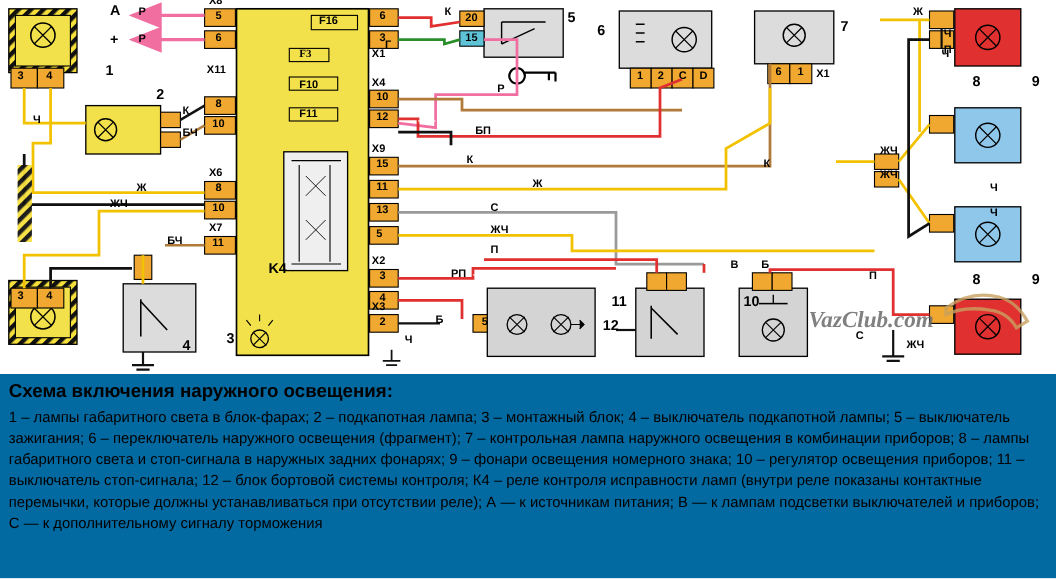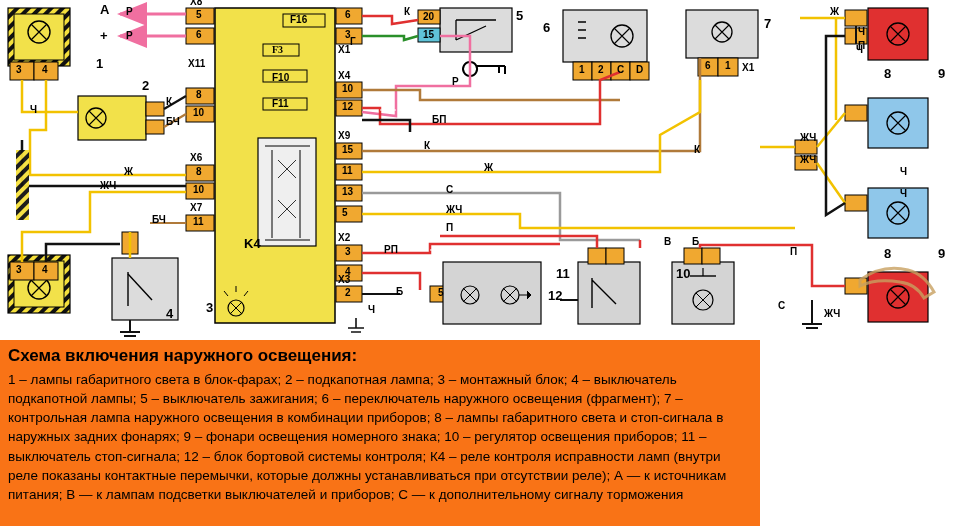--- a/index.html
+++ b/index.html
@@ -4,21 +4,21 @@
 <style>
   html,body{margin:0;padding:0;background:#fff;}
   body{width:960px;height:526px;font-family:"Liberation Sans",sans-serif;}
   #stage{position:relative;width:960px;height:526px;overflow:hidden;background:#fff;}
   #diagram{position:absolute;left:0;top:0;width:960px;height:340px;background:#fff;}
   svg{position:absolute;left:0;top:0;}
   .lbl{position:absolute;font-family:"Liberation Sans",sans-serif;font-weight:bold;color:#000;white-space:nowrap;}
   .num{font-size:13px;font-weight:bold;color:#000;}
   .wlab{font-size:10px;font-weight:bold;color:#000;}
   .conn{font-size:10px;font-weight:bold;color:#000;}
-  #caption{position:absolute;left:0;top:340px;width:760px;height:186px;background:#f97316;padding:6px 8px 0 8px;box-sizing:border-box;}
+  #caption{position:absolute;left:0;top:340px;width:960px;height:186px;background:#0369a1;padding:6px 8px 0 8px;box-sizing:border-box;}
   #caption h1{font-size:17px;margin:0 0 4px 0;font-family:"Liberation Sans",sans-serif;font-weight:bold;color:#000;}
   #caption p{font-size:13.5px;line-height:1.42;margin:0;color:#000;text-align:left;}
   .wm{position:absolute;left:735px;top:278px;font-size:21px;font-style:italic;font-weight:bold;color:#6b6b6b;opacity:.85;font-family:"Liberation Serif",serif;}
 </style>
 </head>
 <body>
 
 <div id="stage">
 
   <div id="diagram">
@@ -308,37 +308,38 @@
     <div class="lbl wlab" style="left:152px;top:214px;">БЧ</div>
     <div class="lbl wlab" style="left:30px;top:104px;">Ч</div>
     <div class="lbl wlab" style="left:350px;top:36px;">Г</div>
     <div class="lbl wlab" style="left:452px;top:76px;">Р</div>
     <div class="lbl wlab" style="left:432px;top:114px;">БП</div>
     <div class="lbl wlab" style="left:424px;top:140px;">К</div>
     <div class="lbl wlab" style="left:484px;top:162px;">Ж</div>
     <div class="lbl wlab" style="left:446px;top:184px;">С</div>
     <div class="lbl wlab" style="left:446px;top:204px;">ЖЧ</div>
     <div class="lbl wlab" style="left:446px;top:222px;">П</div>
-    <div class="lbl wlab" style="left:384px;top:244px;">РП</div>
+    <div class="lbl wlab" style="left:410px;top:244px;">РП</div>
     <div class="lbl wlab" style="left:396px;top:286px;">Б</div>
     <div class="lbl wlab" style="left:368px;top:304px;">Ч</div>
     <div class="lbl wlab" style="left:800px;top:132px;">ЖЧ</div>
     <div class="lbl wlab" style="left:800px;top:154px;">ЖЧ</div>
     <div class="lbl wlab" style="left:900px;top:166px;">Ч</div>
     <div class="lbl wlab" style="left:900px;top:188px;">Ч</div>
     <div class="lbl wlab" style="left:830px;top:6px;">Ж</div>
     <div class="lbl wlab" style="left:856px;top:44px;">Ч</div>
     <div class="lbl wlab" style="left:858px;top:26px;">Ч</div>
     <div class="lbl wlab" style="left:790px;top:246px;">П</div>
     <div class="lbl wlab" style="left:858px;top:40px;">П</div>
     <div class="lbl wlab" style="left:778px;top:300px;">С</div>
     <div class="lbl wlab" style="left:824px;top:308px;">ЖЧ</div>
     <div class="lbl wlab" style="left:664px;top:236px;">В</div>
     <div class="lbl wlab" style="left:692px;top:236px;">Б</div>
     <div class="lbl wlab" style="left:694px;top:144px;">К</div>
 
+    <div class="wm">VazClub.com</div>
   </div>
 
   <div id="caption">
     <h1>Схема включения наружного освещения:</h1>
     <p>1 – лампы габаритного света в блок-фарах; 2 – подкапотная лампа; 3 – монтажный блок; 4 – выключатель подкапотной лампы; 5 – выключатель зажигания; 6 – переключатель наружного освещения (фрагмент); 7 – контрольная лампа наружного освещения в комбинации приборов; 8 – лампы габаритного света и стоп-сигнала в наружных задних фонарях; 9 – фонари освещения номерного знака; 10 – регулятор освещения приборов; 11 – выключатель стоп-сигнала; 12 – блок бортовой системы контроля; К4 – реле контроля исправности ламп (внутри реле показаны контактные перемычки, которые должны устанавливаться при отсутствии реле); А — к источникам питания; В — к лампам подсветки выключателей и приборов; С — к дополнительному сигналу торможения</p>
   </div>
 </div>
 
 </body></html>

